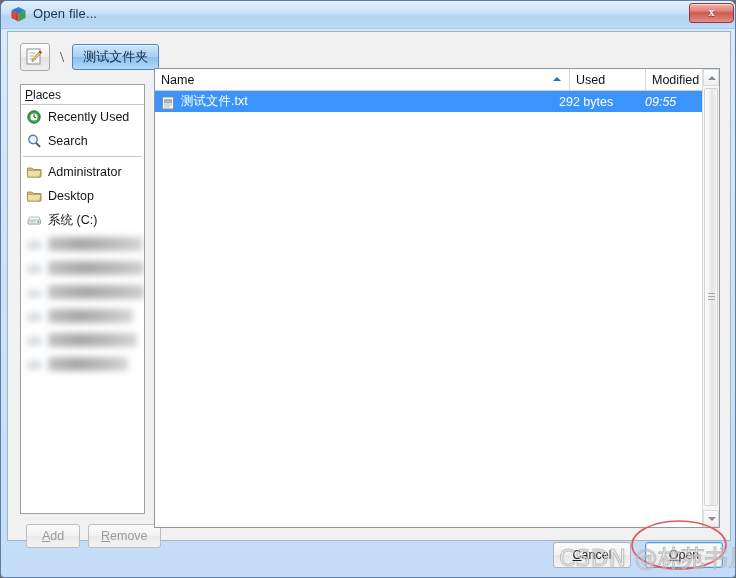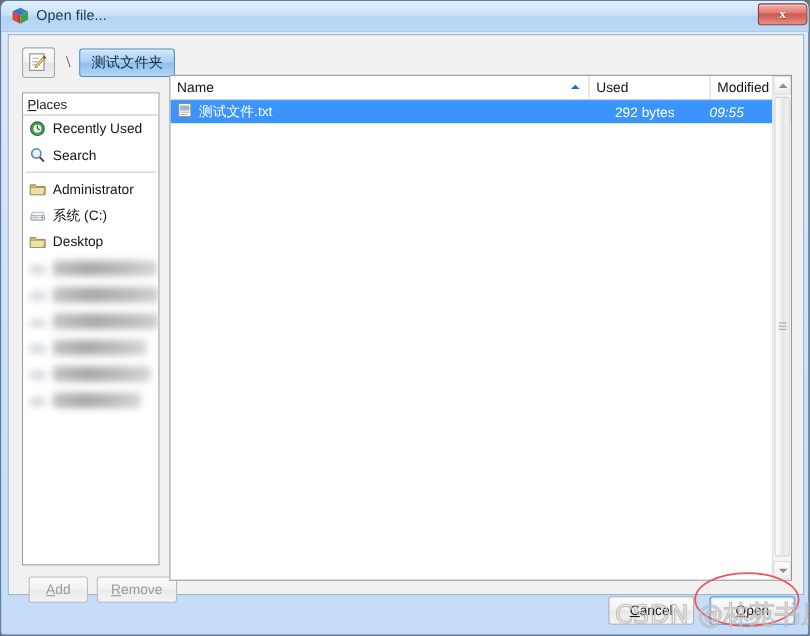--- a/index.html
+++ b/index.html
@@ -221,21 +221,21 @@
     display: flex;
     align-items: center;
     padding-left: 6px;
     box-sizing: border-box;
     position: relative;
     cursor: pointer;
     white-space: nowrap;
   }
   .fl-th.name   { flex: 1 1 auto; }
   .fl-th.size   { flex: 0 0 76px; border-left: 1px solid #d8d8d8; }
-  .fl-th.mod    { flex: 0 0 74px; border-left: 1px solid #d8d8d8; margin-left: 34px; }
+  .fl-th.mod    { flex: 0 0 74px; border-left: 1px solid #d8d8d8; }
   .sort-arrow {
     position: absolute;
     right: 8px; top: 8px;
     width: 0; height: 0;
     border-left: 4px solid transparent;
     border-right: 4px solid transparent;
     border-bottom: 4px solid #2a6fb5;
   }
   .fl-rows { position: relative; }
   .fl-row {
@@ -246,21 +246,21 @@
     cursor: pointer;
     box-sizing: border-box;
   }
   .fl-row.selected {
     background: #3a94fb;
     color: #ffffff;
   }
   .fl-cell-name {
     flex: 1 1 auto;
     display: flex;
-    align-items: flex-start;
+    align-items: flex-end;
     padding-left: 6px;
     overflow: hidden;
     white-space: nowrap;
   }
   .fl-cell-size {
     flex: 0 0 76px;
     text-align: left;
     padding-right: 6px;
     white-space: nowrap;
   }
@@ -456,37 +456,37 @@
             <path d="M1.5 4 L6.2 4 L7.4 5.6 L15 5.6 L15 13 L1.5 13 Z" fill="#d8c07a" stroke="#9a8a4a" stroke-width="0.9"></path>
             <path d="M1.5 6.4 L15 6.4 L13.6 13 L1.5 13 Z" fill="#efe0a8" stroke="#9a8a4a" stroke-width="0.7"></path>
           </svg>
         </span>
         <span>Administrator</span>
       </div>
 
       <div class="place-row">
         <span class="pi">
           <svg width="17" height="16" viewBox="0 0 17 16">
+            <path d="M1.5 4 L6.2 4 L7.4 5.6 L15 5.6 L15 13 L1.5 13 Z" fill="#d8c07a" stroke="#9a8a4a" stroke-width="0.9"></path>
+            <path d="M1.5 6.4 L15 6.4 L13.6 13 L1.5 13 Z" fill="#efe0a8" stroke="#9a8a4a" stroke-width="0.7"></path>
+          </svg>
+        </span>
+        <span>Desktop</span>
+      </div>
+
+      <div class="place-row">
+        <span class="pi">
+          <svg width="17" height="16" viewBox="0 0 17 16">
             <rect x="2" y="7.5" width="12.5" height="4.6" rx="1" fill="#e6eaee" stroke="#8d9aa6" stroke-width="0.9"></rect>
             <rect x="3" y="5" width="10.5" height="3" rx="0.6" fill="#f4f6f8" stroke="#9aa6b0" stroke-width="0.7"></rect>
             <circle cx="12.4" cy="9.8" r="0.9" fill="#4aa04a"></circle>
             <line x1="3.6" y1="9.8" x2="8.5" y2="9.8" stroke="#aab4bd" stroke-width="0.8"></line>
           </svg>
         </span>
         <span>系统 (C:)</span>
-      </div>
-
-      <div class="place-row">
-        <span class="pi">
-          <svg width="17" height="16" viewBox="0 0 17 16">
-            <path d="M1.5 4 L6.2 4 L7.4 5.6 L15 5.6 L15 13 L1.5 13 Z" fill="#d8c07a" stroke="#9a8a4a" stroke-width="0.9"></path>
-            <path d="M1.5 6.4 L15 6.4 L13.6 13 L1.5 13 Z" fill="#efe0a8" stroke="#9a8a4a" stroke-width="0.7"></path>
-          </svg>
-        </span>
-        <span>Desktop</span>
       </div>
 
       <div class="place-row blurred">
         <span class="pi">
           <svg width="17" height="16" viewBox="0 0 17 16">
             <rect x="2" y="7.5" width="12.5" height="4.6" rx="1" fill="#e6eaee" stroke="#8d9aa6" stroke-width="0.9"></rect>
             <rect x="3" y="5" width="10.5" height="3" rx="0.6" fill="#f4f6f8" stroke="#9aa6b0" stroke-width="0.7"></rect>
           </svg>
         </span>
         <span class="blurtxt">████████ (D:)</span>

